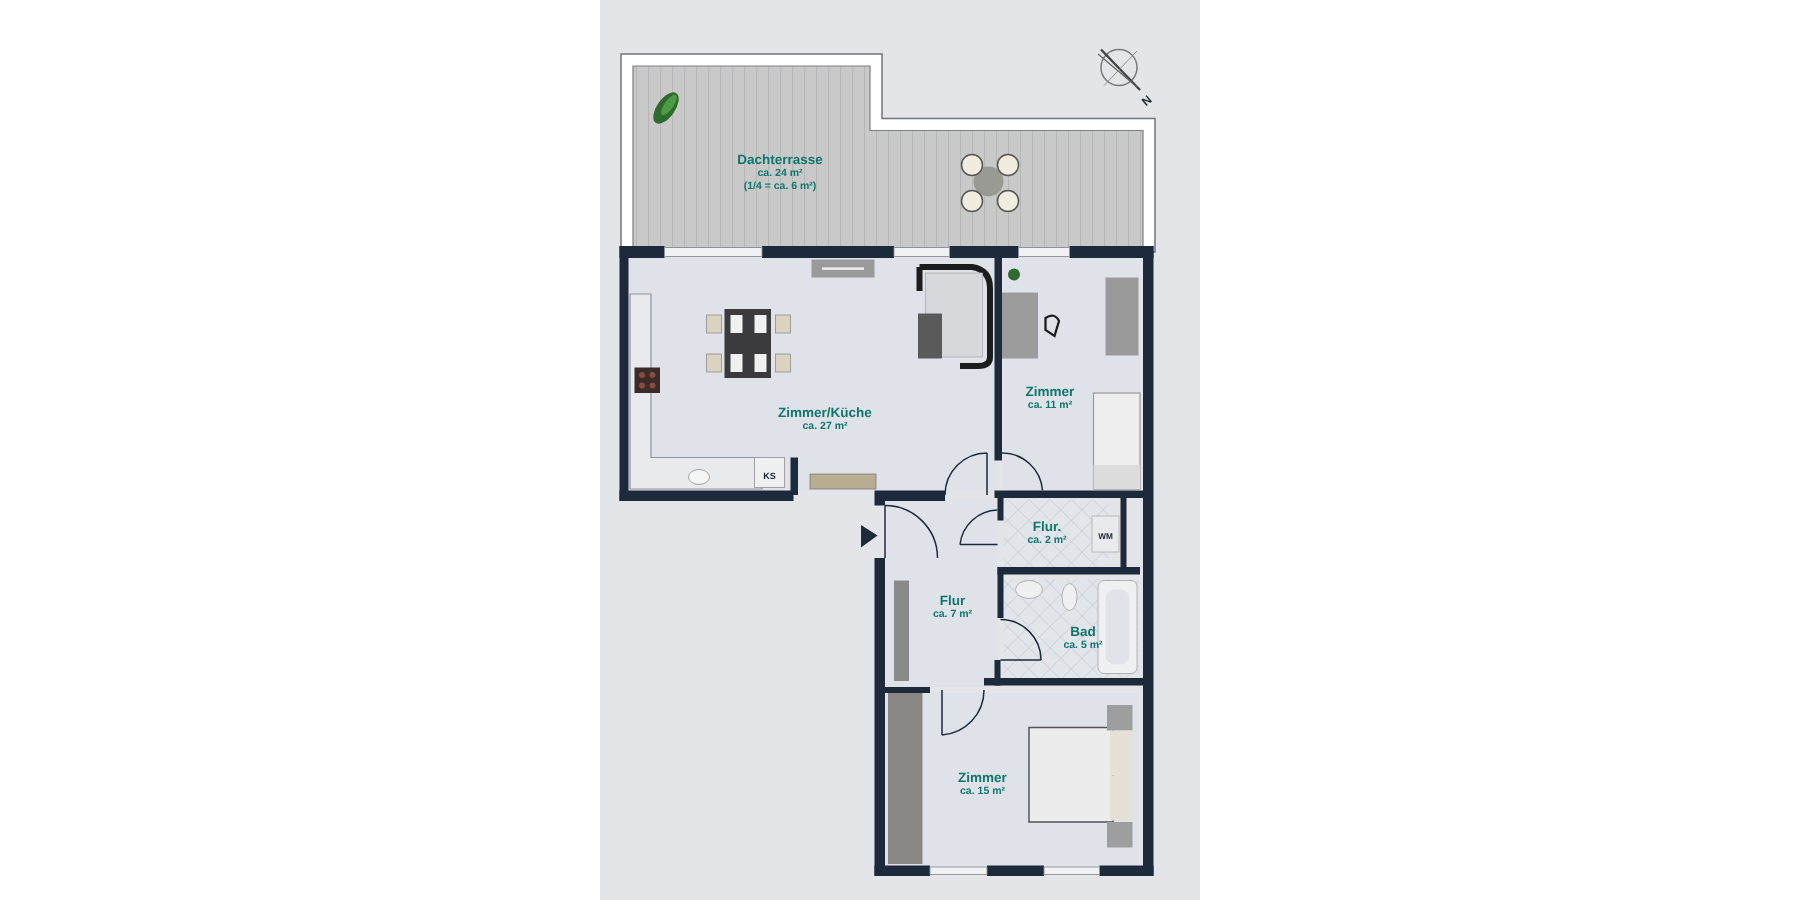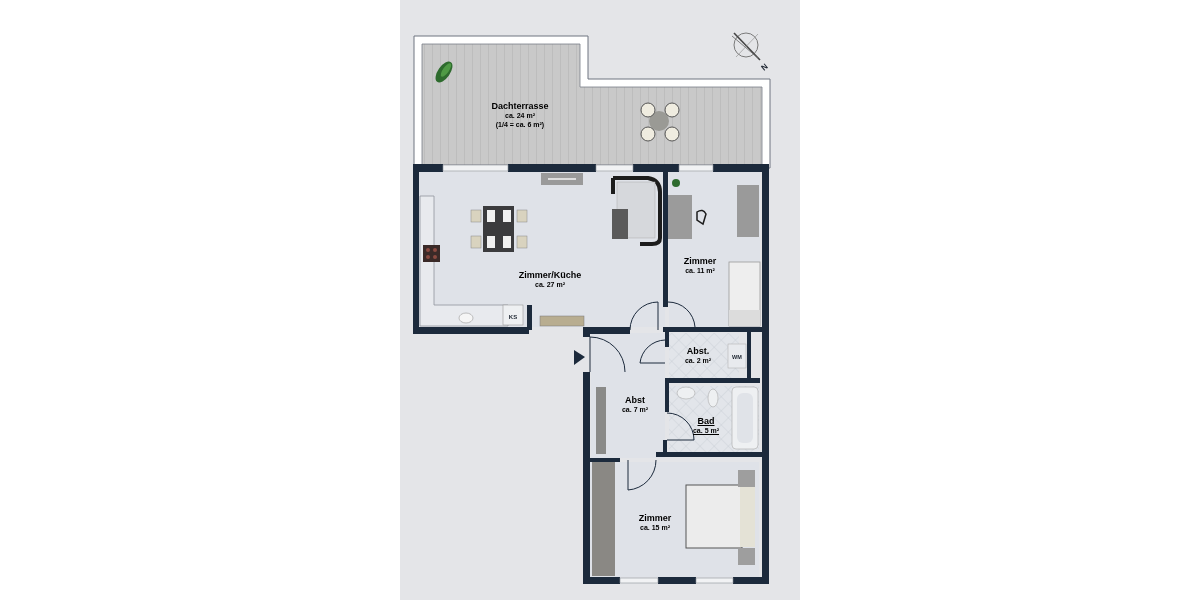--- a/index.html
+++ b/index.html
@@ -1,19 +1,19 @@
 <!DOCTYPE html>
 <html><head>
 <meta charset="utf-8">
 <style>
   html, body { margin:0; padding:0; }
   body { width:1200px; height:600px; background:#ffffff; position:relative; overflow:hidden; font-family:"Liberation Sans", sans-serif; }
   #paper { position:absolute; left:400px; top:0; width:400px; height:600px; background:#e4e5e8; }
   svg text { font-family:"Liberation Sans", sans-serif; font-weight:bold; fill:#1c2430; }
-  .label { position:absolute; text-align:center; color:#000000; font-weight:bold; line-height:1.25; }
+  .label { position:absolute; text-align:center; color:#0f766e; font-weight:bold; line-height:1.25; }
   .label .n { font-size:9px; display:block; }
   .label .a { font-size:7px; display:block; }
 </style>
 </head>
 <body>
 
 <div id="paper">
   <svg width="400" height="600" viewBox="400 0 400 600" xmlns="http://www.w3.org/2000/svg">
     <defs>
       <pattern id="deck" width="8" height="10" patternUnits="userSpaceOnUse">
@@ -196,28 +196,28 @@
   </div>
   <div class="label" style="left:110px; top:270px; width:80px;text-align:center;">
     <span class="n">Zimmer/Küche</span>
     <span class="a">ca. 27 m²</span>
   </div>
   <div class="label" style="left:275px; top:256px; width:50px;">
     <span class="n">Zimmer</span>
     <span class="a">ca. 11 m²</span>
   </div>
   <div class="label" style="left:278px; top:346px; width:40px;">
-    <span class="n">Abst.</span>
+    <span class="n">Flur.</span>
     <span class="a">ca. 2 m²</span>
   </div>
   <div class="label" style="left:215px; top:395px; width:40px;">
-    <span class="n">Abst</span>
+    <span class="n">Flur</span>
     <span class="a">ca. 7 m²</span>
   </div>
-  <div class="label" style="left:286px; top:416px; width:40px;text-decoration:underline;">
+  <div class="label" style="left:302px; top:416px; width:40px;">
     <span class="n">Bad</span>
     <span class="a">ca. 5 m²</span>
   </div>
   <div class="label" style="left:230px; top:513px; width:50px;">
     <span class="n">Zimmer</span>
     <span class="a">ca. 15 m²</span>
   </div>
 </div>
 
 </body></html>

